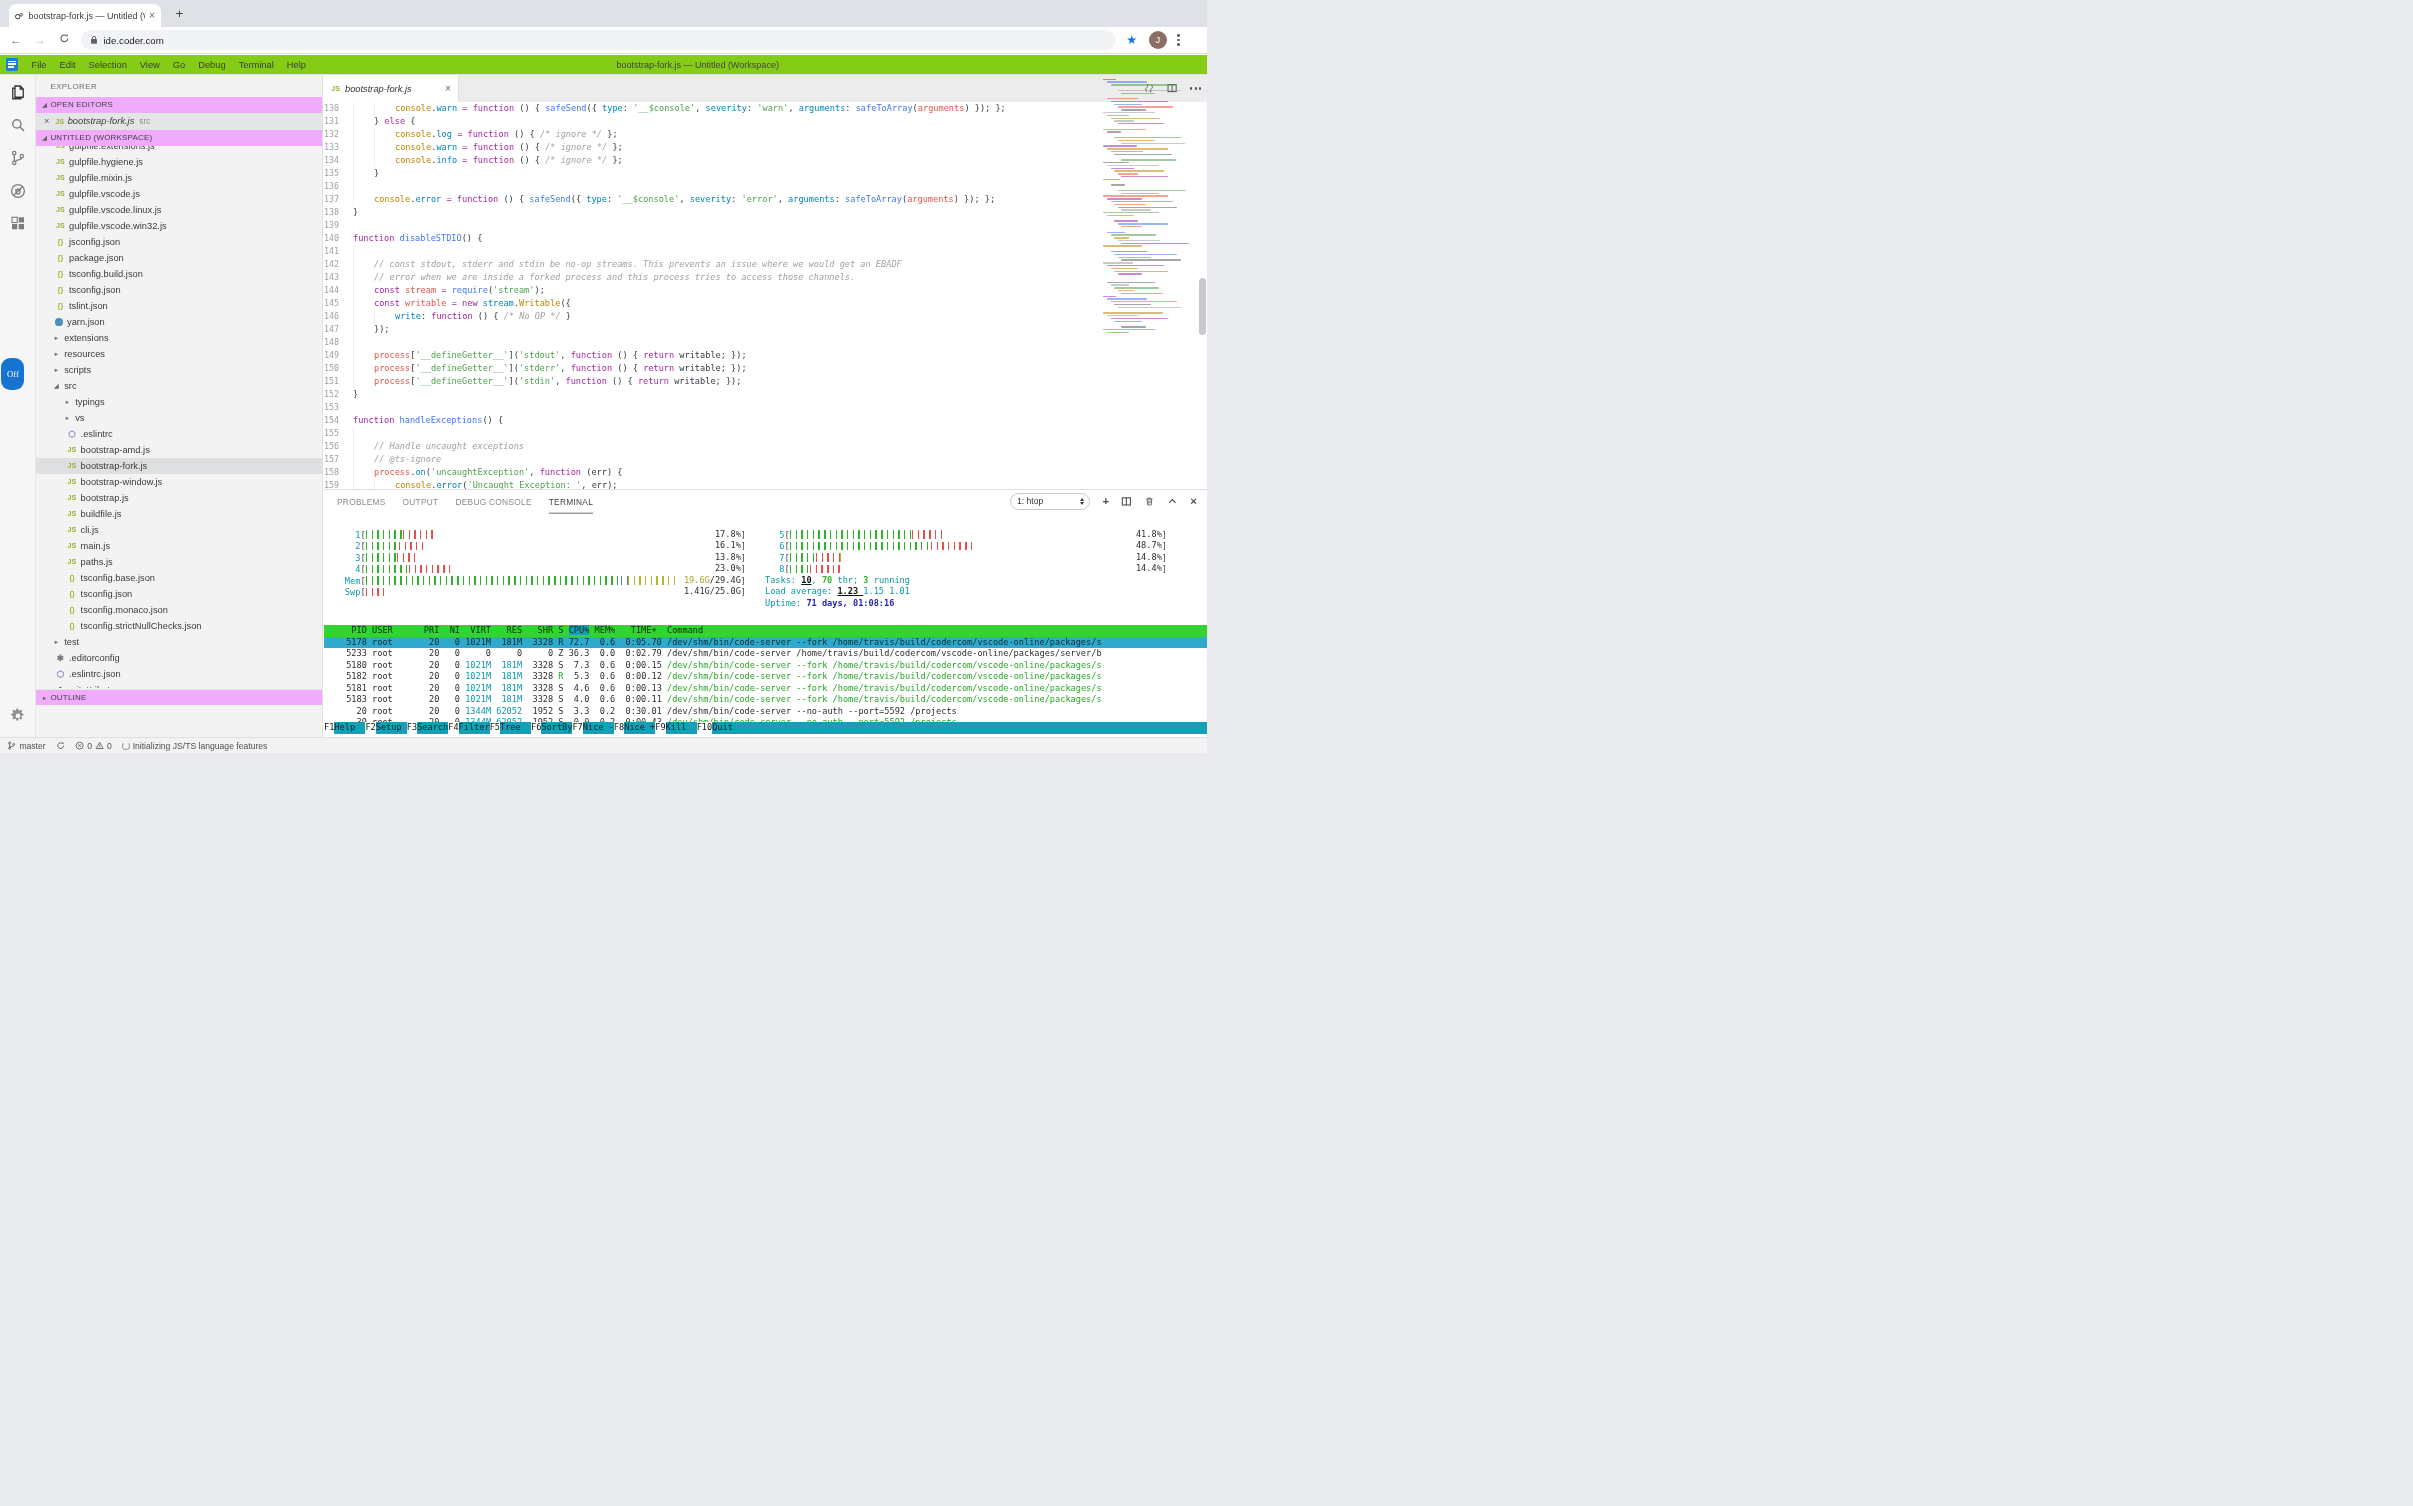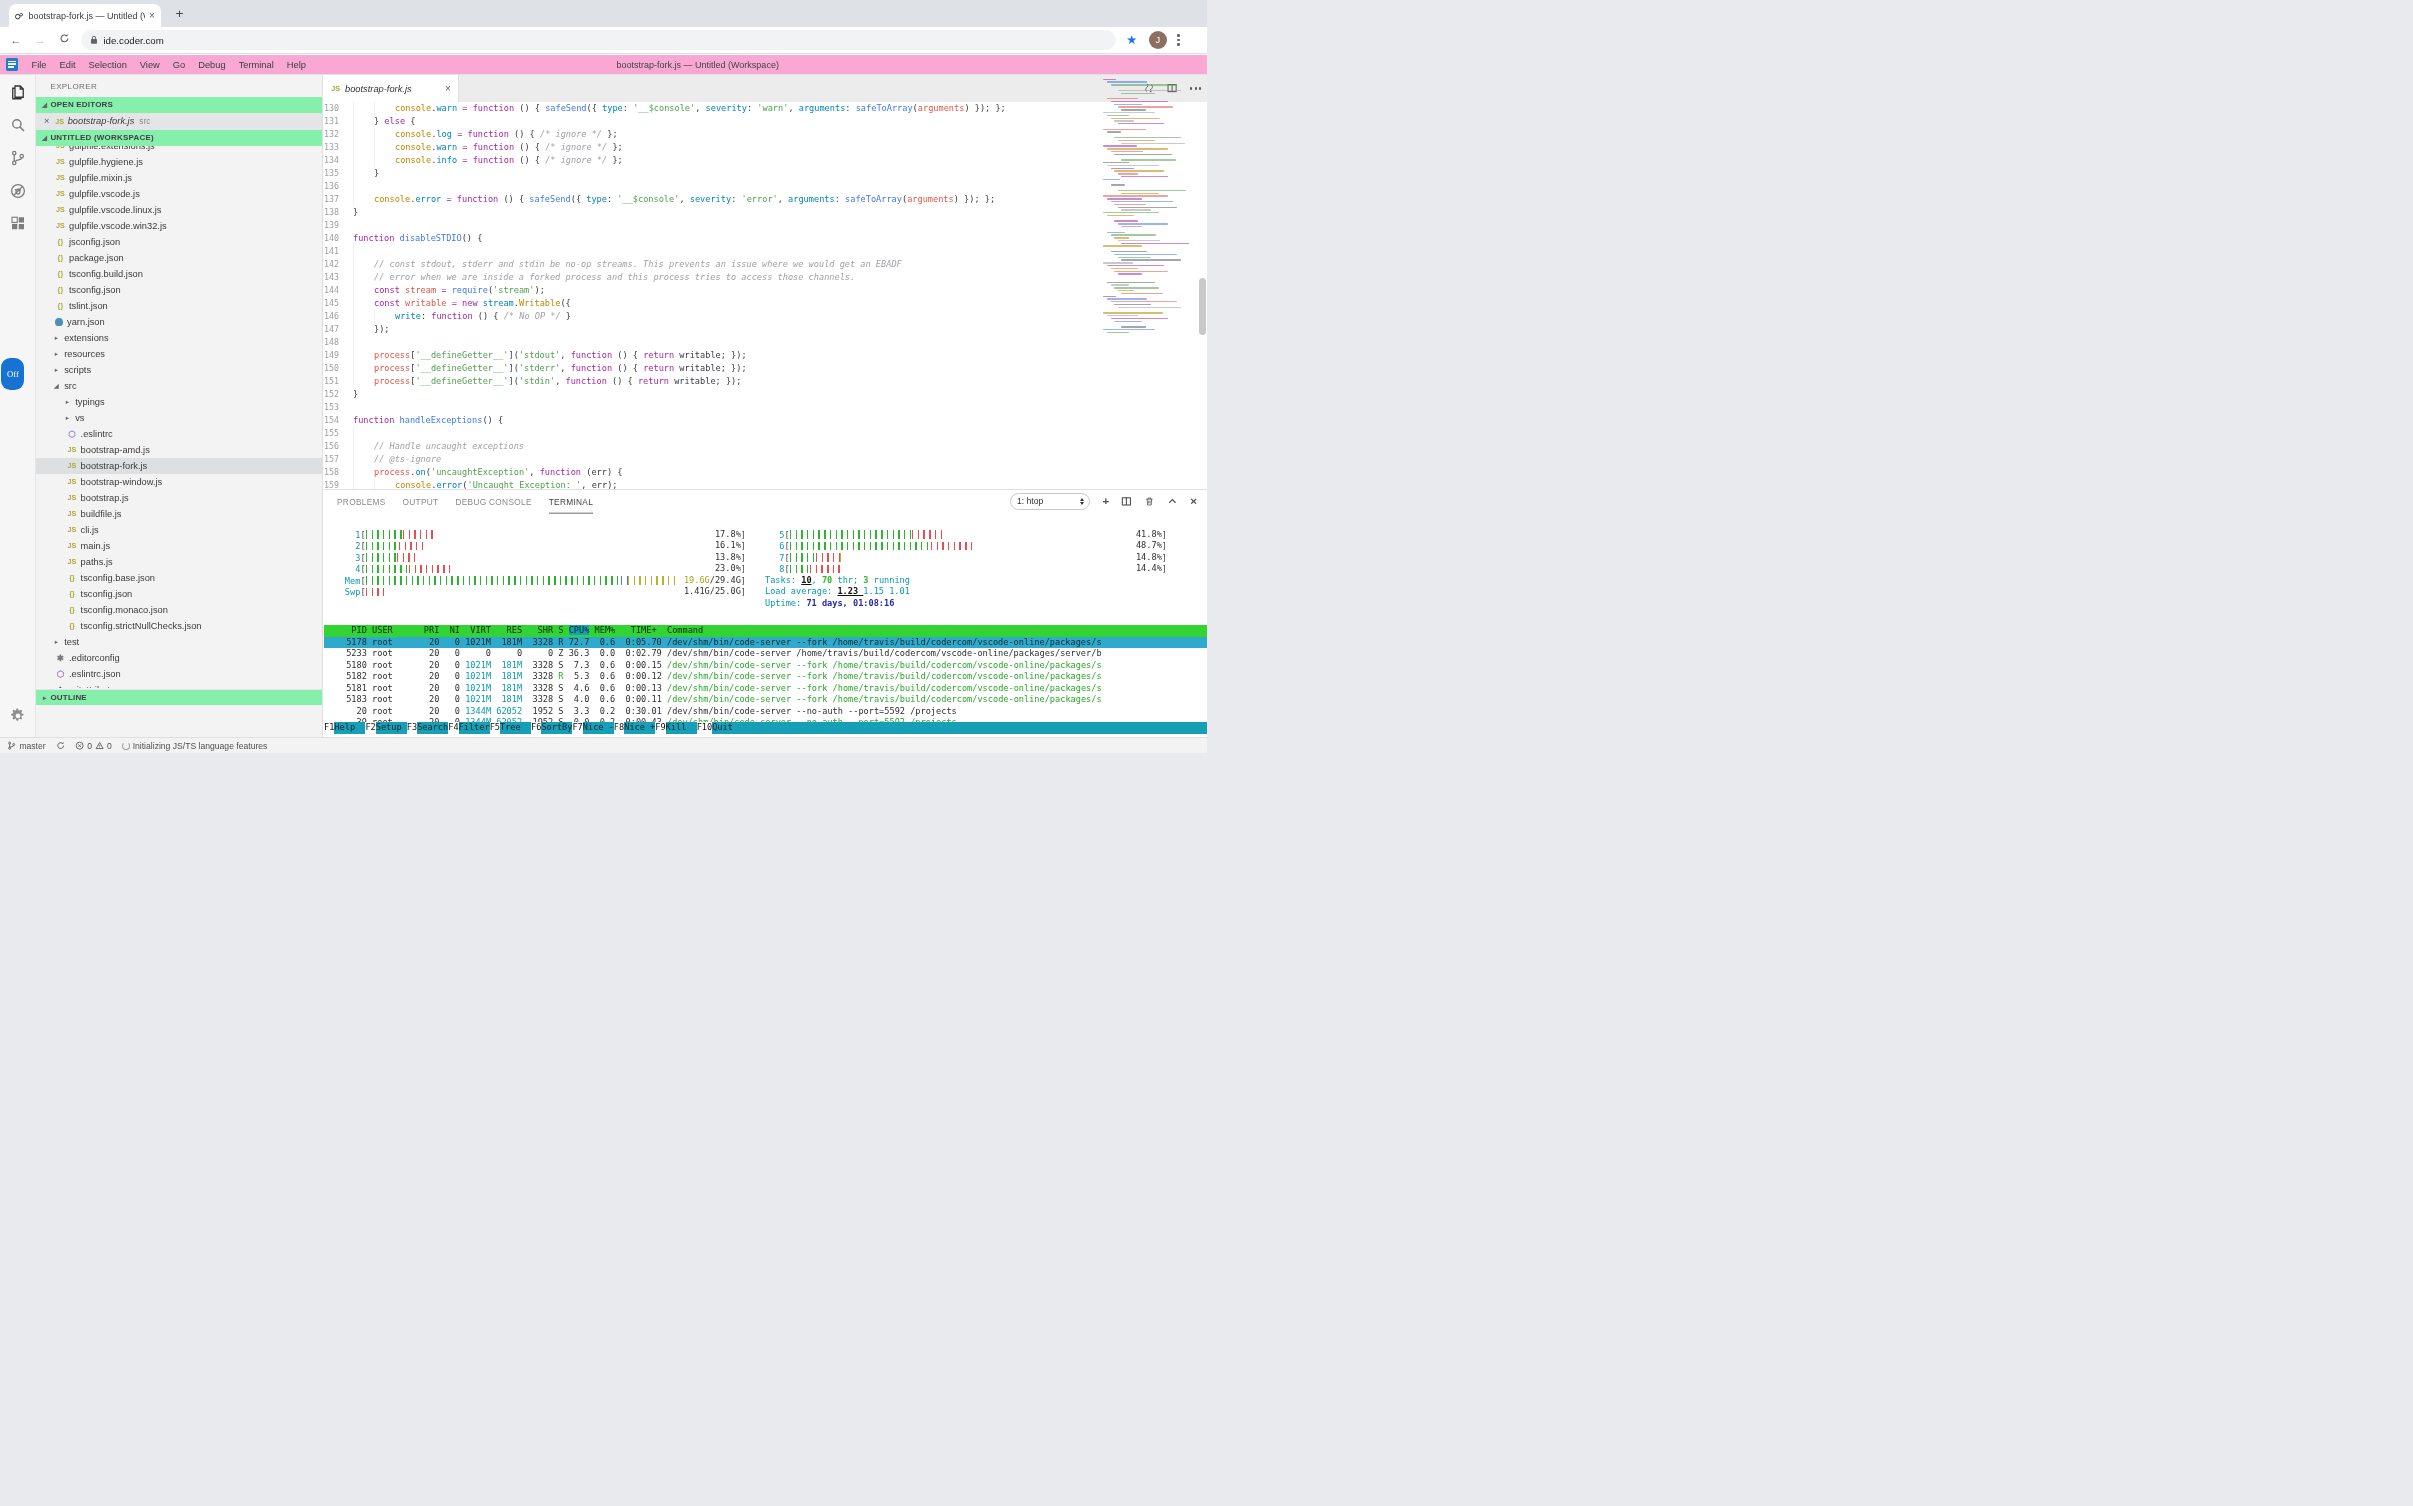--- a/index.html
+++ b/index.html
@@ -20,41 +20,41 @@
   .navbtn.dis{color:#b8bbbe;}
   #urlbar{margin-left:8.6px;width:1035px;height:20px;background:#f1f3f4;border-radius:10px;
           display:flex;align-items:center;padding:0 8.6px;gap:5.7px;}
   #urltext{font-size:9.7px;color:#202124;}
   .star{color:#1a73e8;font-size:12.2px;margin-left:10px;}
   .avatar{width:18.7px;height:18.7px;border-radius:50%;background:#8d6e63;color:#fff;font-size:9.3px;
           display:flex;align-items:center;justify-content:center;margin-left:11.5px;}
   .dots3{margin-left:10px;display:flex;flex-direction:column;gap:1.8px;}
   .dots3 i{width:2.5px;height:2.5px;border-radius:50%;background:#5f6368;}
   
-  #menubar{position:absolute;left:0;top:55px;width:100%;height:20px;background:#f9a8d4;
+  #menubar{position:absolute;left:0;top:55px;width:100%;height:20px;background:#84cc16;
            border-bottom:0.7px solid #e2e2e2;display:flex;align-items:center;font-size:9.3px;color:#3c3c3c;}
   #appicon{width:12.2px;height:12.2px;margin:0 7.2px 0 5.7px;background:#1b7fd4;border-radius:1.4px;position:relative;}
   #appicon i{position:absolute;left:2.2px;right:2.2px;height:1.4px;background:#fff;}
   #appicon i:nth-child(1){top:2.2px}#appicon i:nth-child(2){top:5px}#appicon i:nth-child(3){top:8px;right:4.3px}
   .menu-item{padding:0 6.5px;}
   #wintitle{position:absolute;left:50%;transform:translateX(8%);font-size:9px;color:#444;white-space:nowrap;}
   
   #workbench{position:absolute;left:0;top:75px;width:100%;bottom:16px;background:#fff;}
   #activitybar{position:absolute;left:0;top:0;width:36px;height:100%;background:#f6f6f6;border-right:0.7px solid #e5e5e5;}
   .act-icon{width:36px;height:33px;display:flex;align-items:center;justify-content:center;color:#7d7d7d;}
   .act-icon.active{color:#333;}
   .act-icon svg{width:18px;height:18px;}
   #act-settings{position:absolute;bottom:4.3px;left:0;}
   #offbadge{position:absolute;left:1.4px;top:283px;width:23px;height:32px;border-radius:9.3px;background:#1673d1;
             color:#fff;font-size:8.6px;display:flex;align-items:center;justify-content:center;z-index:5;font-family:Liberation Serif, serif;}
   #sidebar{position:absolute;left:36px;top:0;width:287px;height:100%;background:#f3f3f3;border-right:0.7px solid #e0e0e0;
            font-size:9.3px;color:#3b3b3b;overflow:hidden;}
   #sb-title{padding:7.2px 0 5.7px 14.4px;font-size:8px;letter-spacing:0.4px;color:#6f6f73;}
-  .sect-hdr{height:16px;display:flex;align-items:center;padding-left:2.9px;font-size:8px;font-weight:bold;
-            color:#3f3f46;letter-spacing:0.2px;background:#86efac;position:relative;z-index:2;}
+  .sect-hdr{height:16px;display:flex;align-items:center;padding-left:2.9px;font-size:8px;font-weight:normal;
+            color:#3f3f46;letter-spacing:0.2px;background:#f0abfc;position:relative;z-index:2;}
   .twisty{width:11.5px;text-align:center;color:#646464;font-size:6.5px;}
   .oe-row{height:17px;display:flex;align-items:center;background:#e4e5e7;padding-left:5.7px;gap:3.6px;}
   .oe-close{color:#555;font-size:9.3px;width:10px;text-align:center;}
   .js-badge{color:#a9ad33;font-weight:bold;font-size:7.2px;font-style:normal;}
   .oe-name{font-style:italic;}
   .oe-desc{color:#8a8a8a;font-size:8.3px;margin-left:1.4px;}
   #tree{overflow:hidden;position:relative;}
   .trow{height:16px;display:flex;align-items:center;gap:3.6px;white-space:nowrap;}
   .trow.sel{background:#dddfe1;}
   .trow .chev{width:8.6px;text-align:center;color:#6a6a6a;font-size:6.5px;}

